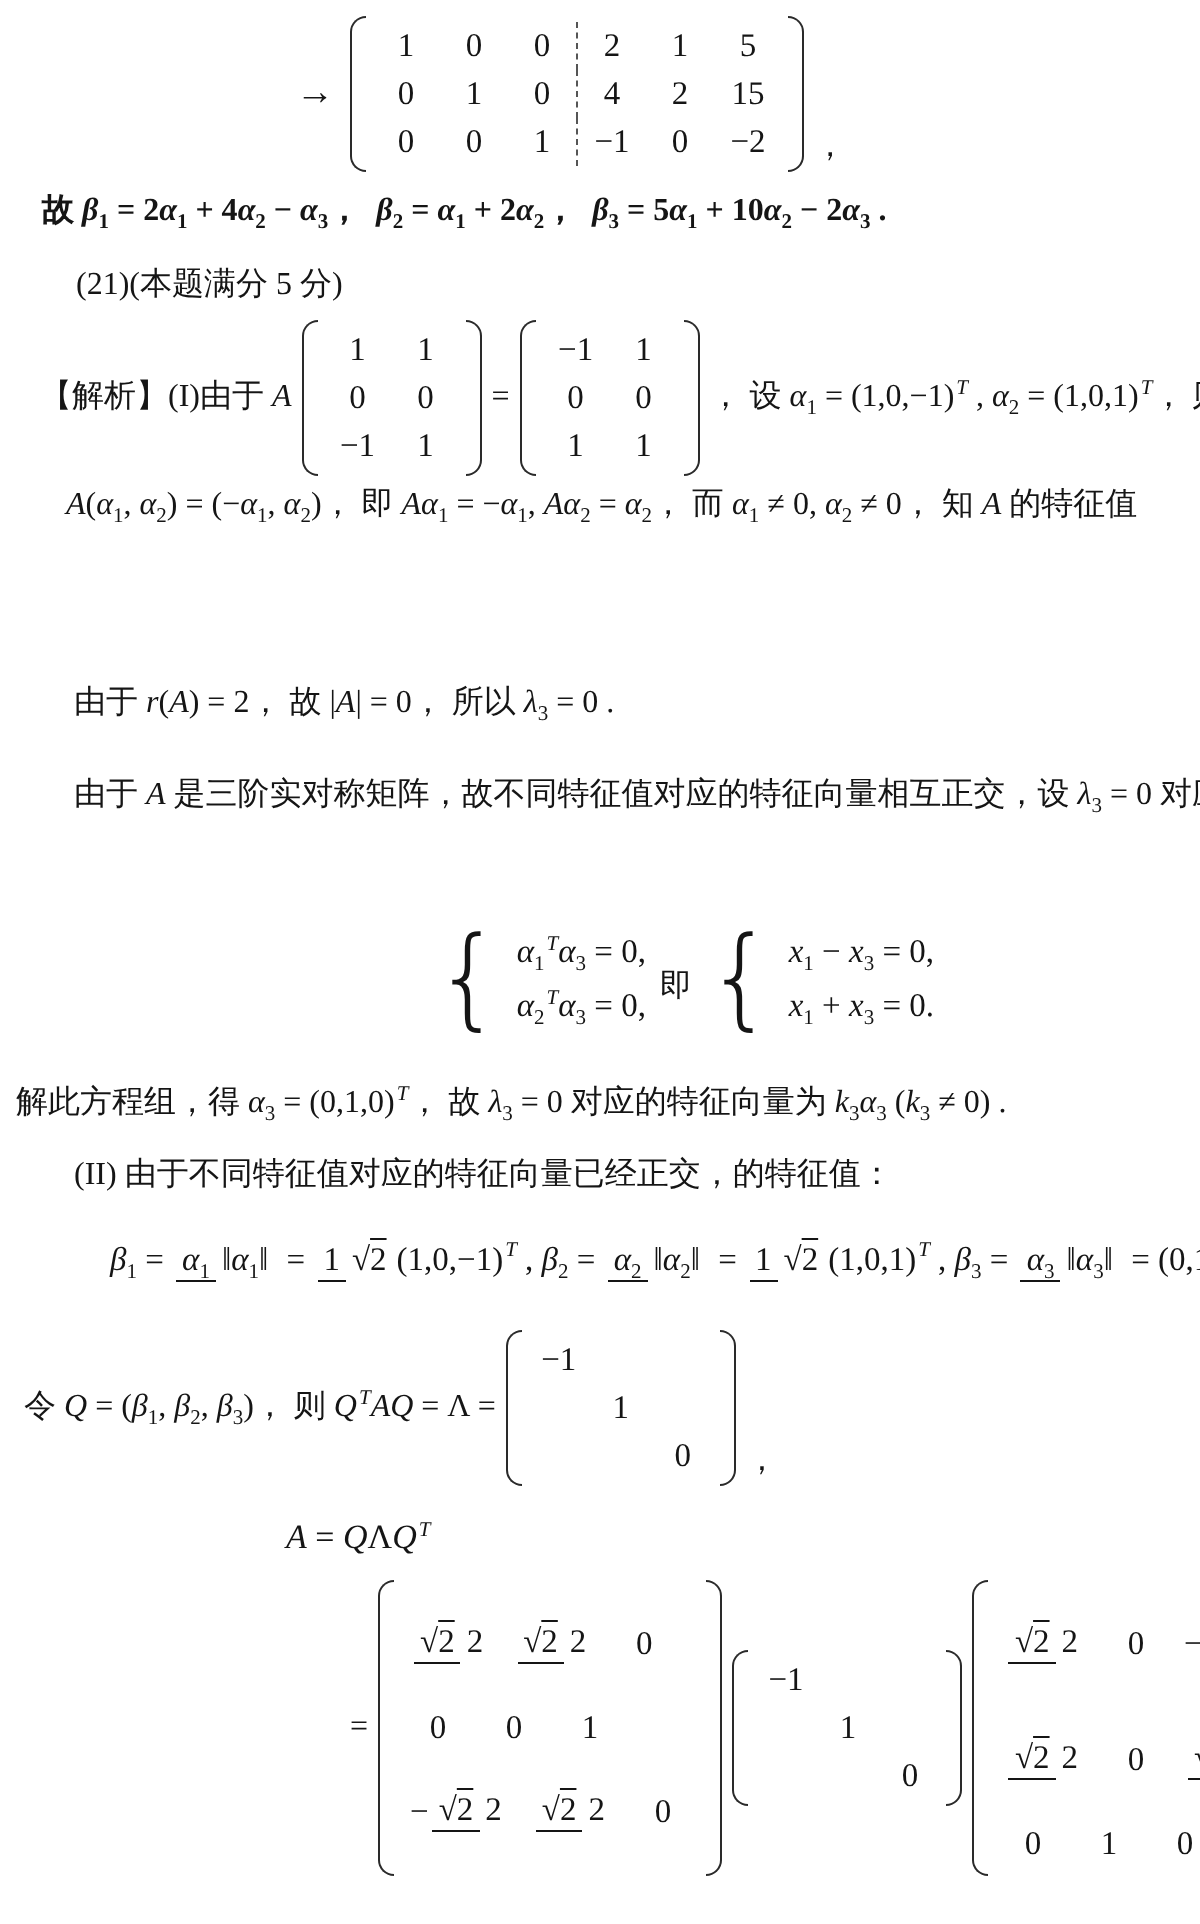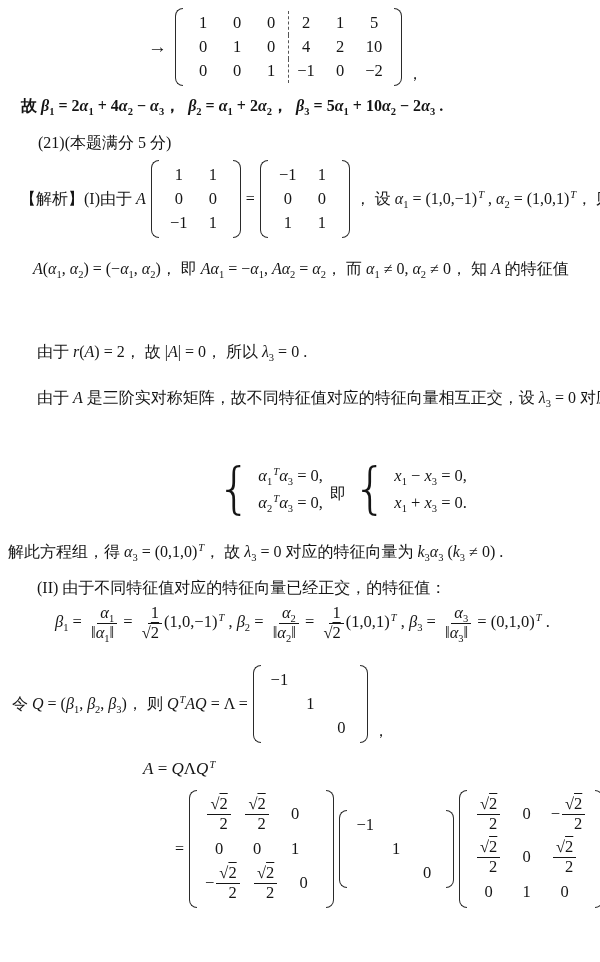--- a/index.html
+++ b/index.html
@@ -19,21 +19,21 @@
   .mat::before,.mat::after{content:""; align-self:stretch; width:7px; border:1.5px solid #2a2a2a;}
   .mat::before{border-right:none; border-radius:11px 0 0 11px; margin-right:1px;}
   .mat::after{border-left:none; border-radius:0 11px 11px 0; margin-left:1px;}
   .mrows{display:flex; flex-direction:column; justify-content:center; padding:3px 2px;}
   .mrow{display:flex;}
   .mcell{min-width:24px; padding:1px 5px; text-align:center; display:flex; align-items:center; justify-content:center; font-size:16.5px; line-height:22px;}
   .divl{border-left:1.5px dashed #555;}
   .big .mcell{min-width:28px; padding:2px 5px;}
   .diagm .mcell{min-width:21px;}
   
-  .fr{display:inline-flex; flex-direction:column; align-items:flex-end; vertical-align:middle; margin:0 2px; line-height:1.15;}
+  .fr{display:inline-flex; flex-direction:row; align-items:flex-start; vertical-align:middle; margin:17px 2px; line-height:1.15;}
   .fr .n{display:block; border-bottom:1.4px solid #151515; padding:0 3px;}
   .fr .d{display:block; padding:0 3px;}
   .q{text-decoration:overline;}
   
   .brace{font-family:"DejaVu Sans",sans-serif; font-weight:300; font-size:54px; line-height:1; transform:scaleY(1.02); display:inline-block; margin-right:2px;}
   .sysrows{display:inline-flex; flex-direction:column;}
   .sysrows .srow{line-height:27px; font-size:16.5px;}
   .mid-label{margin:10px 2px 0 2px;}
 </style>
 </head>
@@ -52,21 +52,21 @@
             <span class="mcell divl">2</span>
             <span class="mcell">1</span>
             <span class="mcell">5</span>
           </span>
           <span class="mrow">
             <span class="mcell">0</span>
             <span class="mcell">1</span>
             <span class="mcell">0</span>
             <span class="mcell divl">4</span>
             <span class="mcell">2</span>
-            <span class="mcell">10</span>
+            <span class="mcell">15</span>
           </span>
           <span class="mrow">
             <span class="mcell">0</span>
             <span class="mcell">0</span>
             <span class="mcell">1</span>
             <span class="mcell divl">−1</span>
             <span class="mcell">0</span>
             <span class="mcell">−2</span>
           </span>
         </span>
@@ -109,21 +109,21 @@
           </span>
           <span class="mrow">
             <span class="mcell">1</span>
             <span class="mcell">1</span>
           </span>
         </span>
       </span>
     <span>， 设 <i>α</i><sub>1</sub> = (1,0,−1)<sup><i>T</i></sup> , <i>α</i><sub>2</sub> = (1,0,1)<sup><i>T</i></sup>， 则</span>
   </div>
 
-  <div class="blk" style="top:257px; left:33px;"><i>A</i>(<i>α</i><sub>1</sub>, <i>α</i><sub>2</sub>) = (−<i>α</i><sub>1</sub>, <i>α</i><sub>2</sub>)， 即 <i>Aα</i><sub>1</sub> = −<i>α</i><sub>1</sub>, <i>Aα</i><sub>2</sub> = <i>α</i><sub>2</sub>， 而 <i>α</i><sub>1</sub> ≠ 0, <i>α</i><sub>2</sub> ≠ 0， 知 <i>A</i> 的特征值</div>
+  <div class="blk" style="top:241px; left:33px;"><i>A</i>(<i>α</i><sub>1</sub>, <i>α</i><sub>2</sub>) = (−<i>α</i><sub>1</sub>, <i>α</i><sub>2</sub>)， 即 <i>Aα</i><sub>1</sub> = −<i>α</i><sub>1</sub>, <i>Aα</i><sub>2</sub> = <i>α</i><sub>2</sub>， 而 <i>α</i><sub>1</sub> ≠ 0, <i>α</i><sub>2</sub> ≠ 0， 知 <i>A</i> 的特征值</div>
 
   <div class="blk" style="top:340px; left:37px;">由于 <i>r</i>(<i>A</i>) = 2， 故 |<i>A</i>| = 0， 所以 <i>λ</i><sub>3</sub> = 0 .</div>
 
   <div class="blk" style="top:386px; left:37px;">由于 <i>A</i> 是三阶实对称矩阵，故不同特征值对应的特征向量相互正交，设 <i>λ</i><sub>3</sub> = 0 对应的</div>
 
   <div class="blk eq" style="top:462px; left:217px;">
     <span class="brace">{</span>
     <span class="sysrows">
       <span class="srow"><i>α</i><sub>1</sub><sup><i>T</i></sup><i>α</i><sub>3</sub> = 0,</span>
       <span class="srow"><i>α</i><sub>2</sub><sup><i>T</i></sup><i>α</i><sub>3</sub> = 0,</span>

